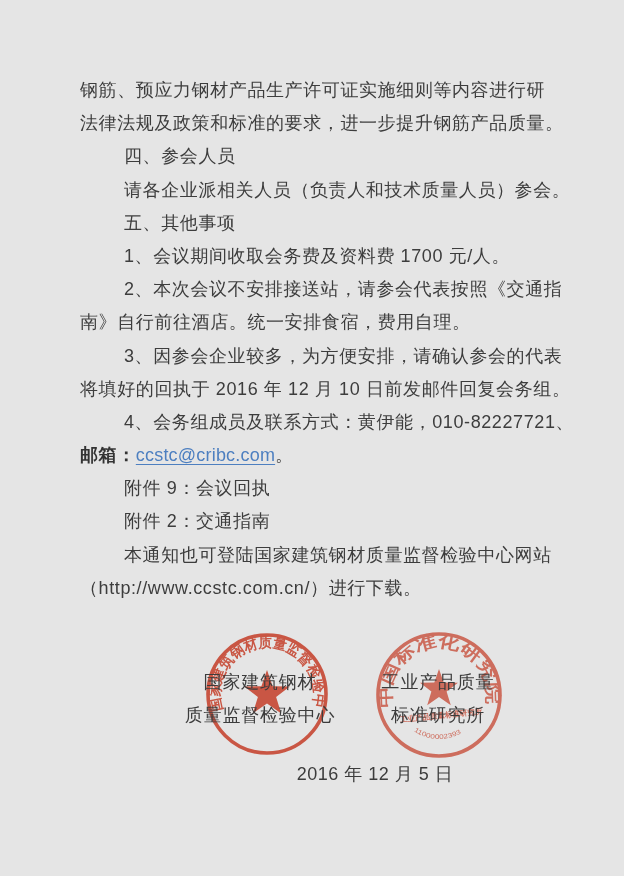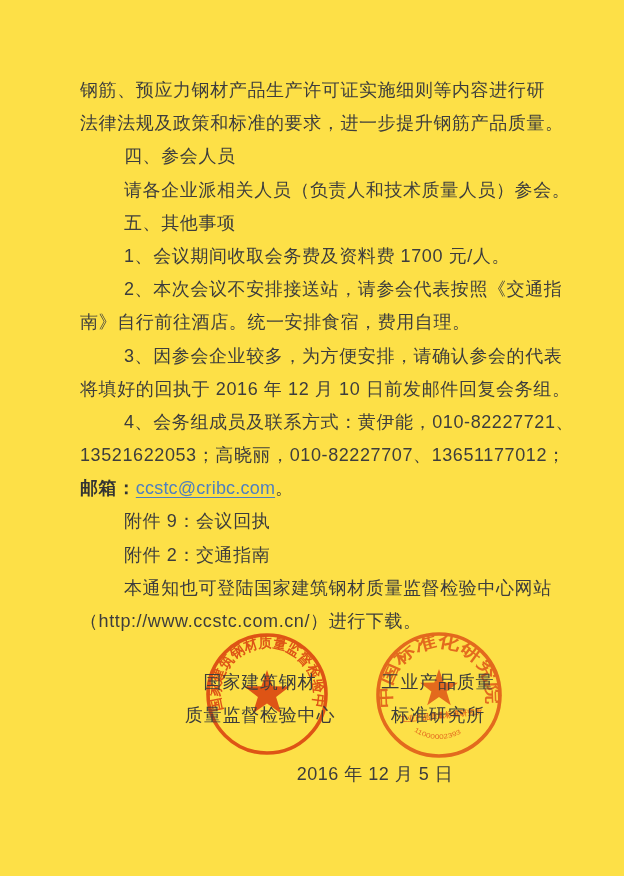--- a/index.html
+++ b/index.html
@@ -3,21 +3,21 @@
 <meta charset="utf-8">
 <style>
   html,body{margin:0;padding:0;}
   body{
     width:624px;height:876px;
     font-family:"Liberation Sans",sans-serif;
     background:#ffffff;
   }
   .page{
     position:relative;width:624px;height:876px;
-    background:#fde047;overflow:hidden;
+    background:#e5e5e5;overflow:hidden;
   }
   .content{
     position:absolute;left:80px;top:74px;width:474px;
     font-size:18px;line-height:33.2px;letter-spacing:0.6px;
     color:#3d3d3d;z-index:3;
   }
   .line{white-space:nowrap;height:33.2px;}
   .ind{text-indent:44px;}
   .bold{font-weight:bold;color:#333;}
   .link{
@@ -51,21 +51,20 @@
     <div class="line">法律法规及政策和标准的要求，进一步提升钢筋产品质量。</div>
     <div class="line ind">四、参会人员</div>
     <div class="line ind">请各企业派相关人员（负责人和技术质量人员）参会。</div>
     <div class="line ind">五、其他事项</div>
     <div class="line ind">1、会议期间收取会务费及资料费 1700 元/人。</div>
     <div class="line ind">2、本次会议不安排接送站，请参会代表按照《交通指</div>
     <div class="line">南》自行前往酒店。统一安排食宿，费用自理。</div>
     <div class="line ind">3、因参会企业较多，为方便安排，请确认参会的代表</div>
     <div class="line">将填好的回执于 2016 年 12 月 10 日前发邮件回复会务组。</div>
     <div class="line ind">4、会务组成员及联系方式：黄伊能，010-82227721、</div>
-    <div class="line">13521622053；高晓丽，010-82227707、13651177012；</div>
     <div class="line">
       <span class="bold">邮箱：</span><span class="link">ccstc@cribc.com</span><span>。</span>
     </div>
     <div class="line ind">附件 9：会议回执</div>
     <div class="line ind">附件 2：交通指南</div>
     <div class="line ind">本通知也可登陆国家建筑钢材质量监督检验中心网站</div>
     <div class="line">（http://www.ccstc.com.cn/）进行下载。</div>
   </div>
 
   <svg class="stamp stamp-left" width="142" height="142" viewBox="-71 -71 142 142">

